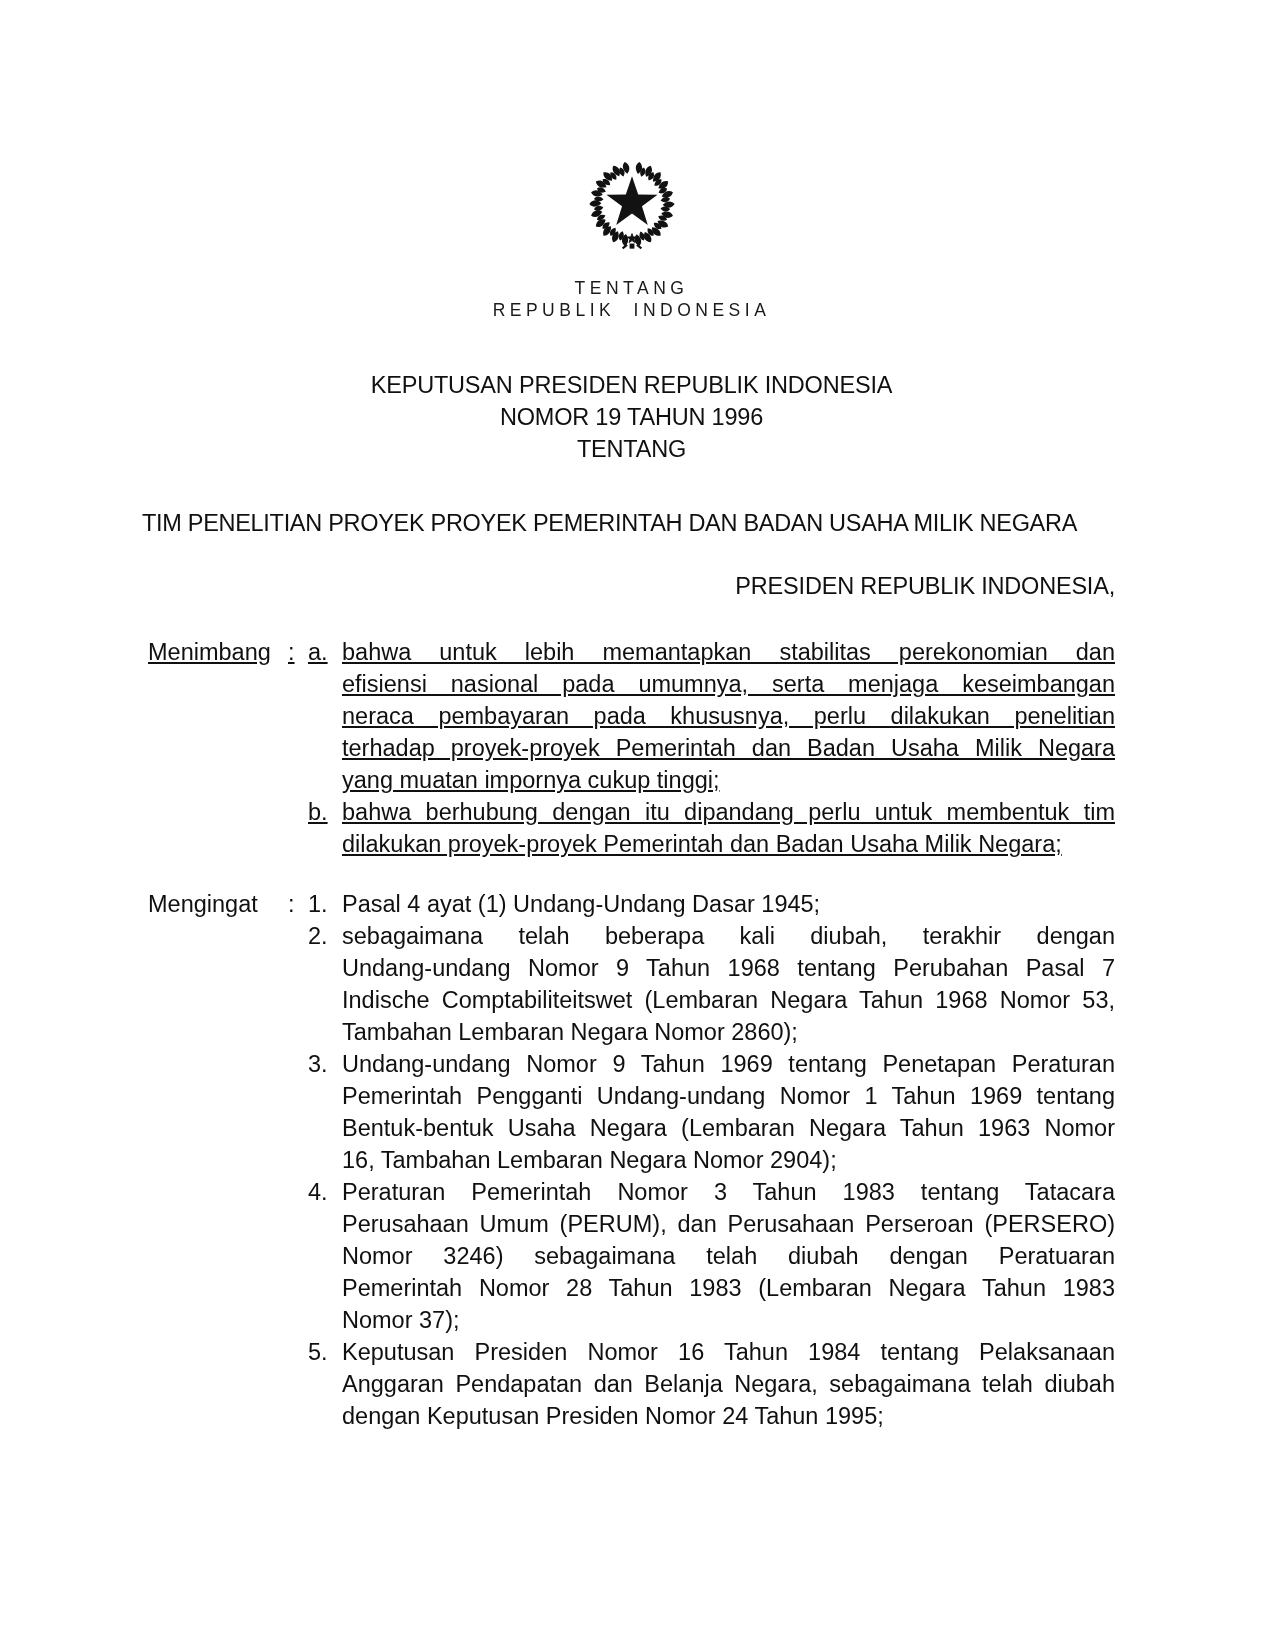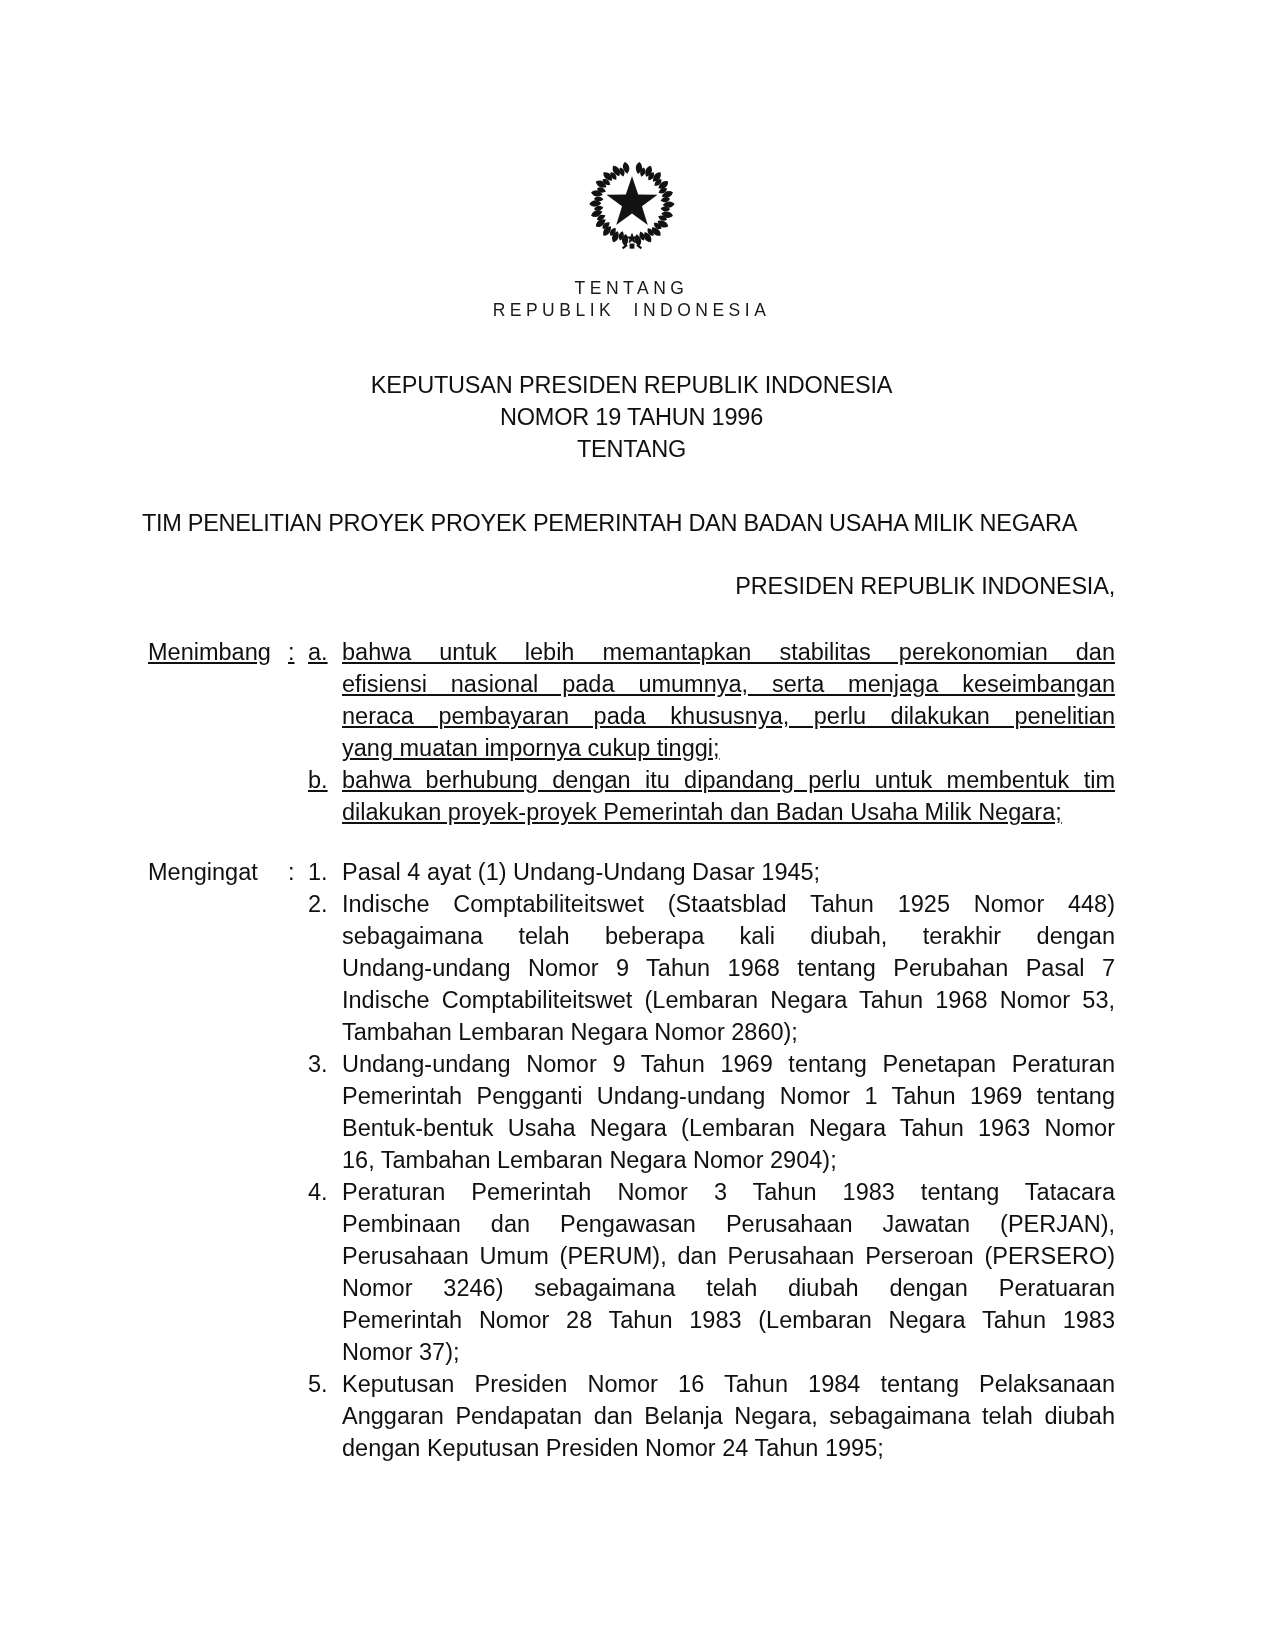--- a/index.html
+++ b/index.html
@@ -147,20 +147,21 @@
   <div class="clause menimbang">
     <div>Menimbang</div>
     <div>:</div>
     <div class="clause-items">
       <div class="citem">
         <div>a.</div>
         <div>
             <div class="jline">bahwa untuk lebih memantapkan stabilitas perekonomian dan</div>
             <div class="jline">efisiensi nasional pada umumnya, serta menjaga keseimbangan</div>
             <div class="jline">neraca pembayaran pada khususnya, perlu dilakukan penelitian</div>
+            <div class="jline">terhadap proyek-proyek Pemerintah dan Badan Usaha Milik Negara</div>
             <div class="jline jlast">yang muatan impornya cukup tinggi;</div>
           </div>
       </div>
       <div class="citem">
         <div>b.</div>
         <div>
             <div class="jline">bahwa berhubung dengan itu dipandang perlu untuk membentuk tim</div>
             <div class="jline jlast">dilakukan proyek-proyek Pemerintah dan Badan Usaha Milik Negara;</div>
           </div>
       </div>
@@ -173,41 +174,39 @@
     <div class="clause-items">
       <div class="citem">
         <div>1.</div>
         <div>
             <div class="jline jlast">Pasal 4 ayat (1) Undang-Undang Dasar 1945;</div>
           </div>
       </div>
       <div class="citem">
         <div>2.</div>
         <div>
-            <div class="jline">Indische Comptabiliteitswet (Staatsblad Tahun 1925 Nomor 448)</div>
             <div class="jline">sebagaimana telah beberapa kali diubah, terakhir dengan</div>
             <div class="jline">Undang-undang Nomor 9 Tahun 1968 tentang Perubahan Pasal 7</div>
             <div class="jline">Indische Comptabiliteitswet (Lembaran Negara Tahun 1968 Nomor 53,</div>
             <div class="jline jlast">Tambahan Lembaran Negara Nomor 2860);</div>
           </div>
       </div>
       <div class="citem">
         <div>3.</div>
         <div>
             <div class="jline">Undang-undang Nomor 9 Tahun 1969 tentang Penetapan Peraturan</div>
             <div class="jline">Pemerintah Pengganti Undang-undang Nomor 1 Tahun 1969 tentang</div>
             <div class="jline">Bentuk-bentuk Usaha Negara (Lembaran Negara Tahun 1963 Nomor</div>
             <div class="jline jlast">16, Tambahan Lembaran Negara Nomor 2904);</div>
           </div>
       </div>
       <div class="citem">
         <div>4.</div>
         <div>
             <div class="jline">Peraturan Pemerintah Nomor 3 Tahun 1983 tentang Tatacara</div>
-            <div class="jline">Pembinaan dan Pengawasan Perusahaan Jawatan (PERJAN),</div>
             <div class="jline">Perusahaan Umum (PERUM), dan Perusahaan Perseroan (PERSERO)</div>
             <div class="jline">Nomor 3246) sebagaimana telah diubah dengan Peratuaran</div>
             <div class="jline">Pemerintah Nomor 28 Tahun 1983 (Lembaran Negara Tahun 1983</div>
             <div class="jline jlast">Nomor 37);</div>
           </div>
       </div>
       <div class="citem">
         <div>5.</div>
         <div>
             <div class="jline">Keputusan Presiden Nomor 16 Tahun 1984 tentang Pelaksanaan</div>

